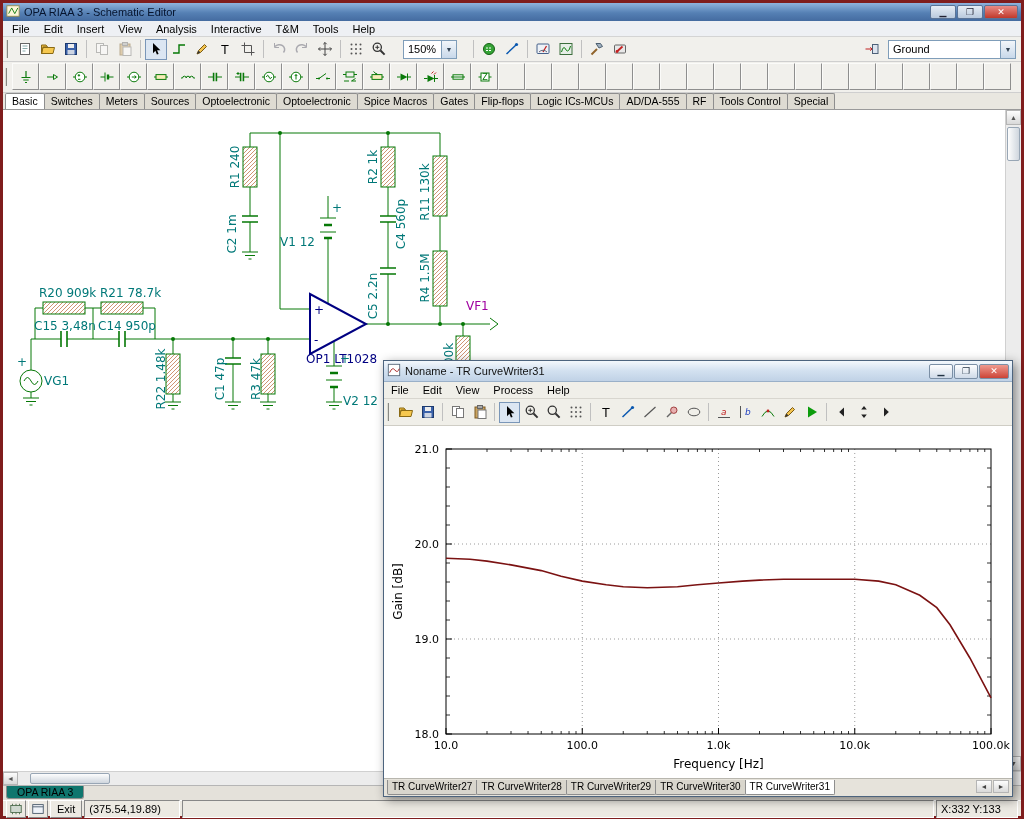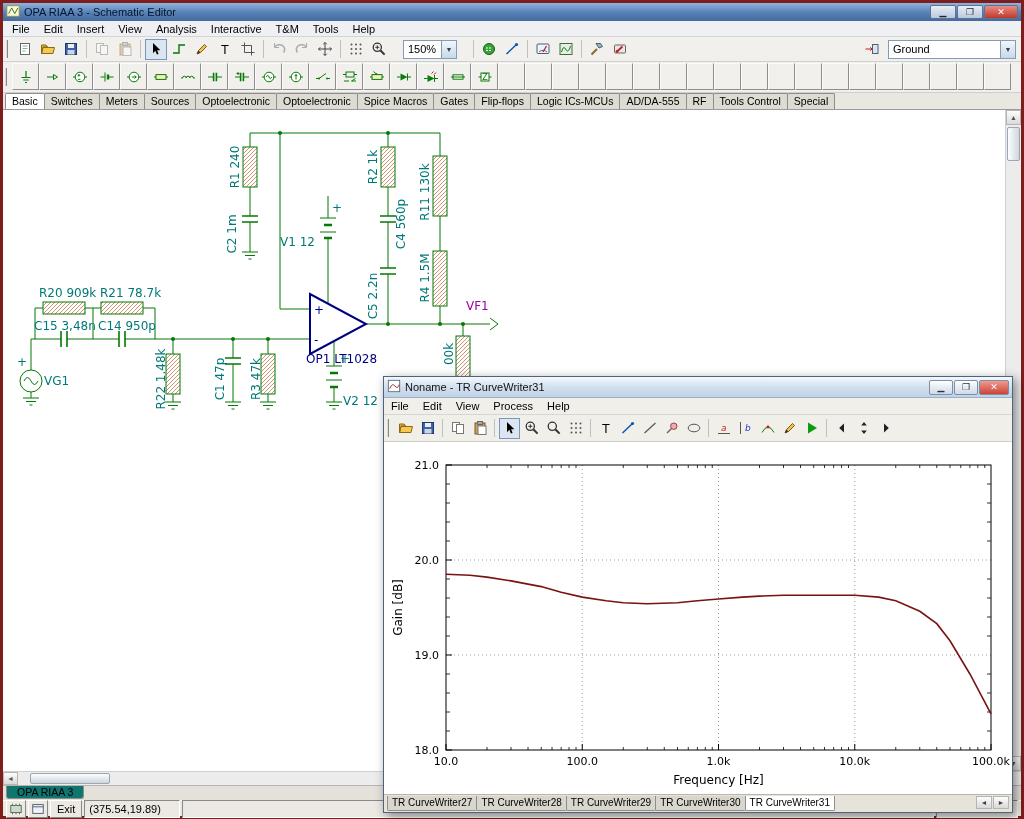--- a/index.html
+++ b/index.html
@@ -48,21 +48,21 @@
 .sb-exit { height:18px; padding:0 6px; background:#ece9e2; border:1px solid; border-color:#fff #888 #888 #fff; font-size:11px; }
 .sb-panel { height:18px; border:1px solid; border-color:#888 #fff #fff #888; padding:1px 4px; font-size:11px; line-height:14px; background:#ece9e2; white-space:nowrap; }
 .sb-coords { width:96px; }
 .sb-fill { flex:1; }
 .sb-right { width:82px; }
 svg text { font-family:"DejaVu Sans","Liberation Sans",sans-serif; }
 .lbl { fill:#007878; font-size:12px; }
 .lbl-blue { fill:#000082; font-size:12px; }
 .lbl-purple { fill:#a000a0; font-size:12px; }
 
-.cw { position:absolute; left:383px; top:376px; width:630px; height:437px; background:#e8eef6; border:1px solid #4d647e; box-shadow:3px 3px 10px rgba(0,0,0,.45); display:flex; flex-direction:column; z-index:60; }
+.cw { position:absolute; left:383px; top:360px; width:630px; height:437px; background:#e8eef6; border:1px solid #4d647e; box-shadow:3px 3px 10px rgba(0,0,0,.45); display:flex; flex-direction:column; z-index:60; }
 .cw-titlebar { height:21px; background:linear-gradient(180deg,#f4f8fc,#d3e1f0 48%,#c0d2e6); border-bottom:1px solid #9ab0c8; display:flex; align-items:center; gap:4px; padding:0 3px; flex:0 0 auto; }
 .cw-title { font-size:11px; color:#111; }
 .cw-controls { margin-left:auto; display:flex; gap:1px; }
 .cw-btn { width:24px; height:15px; border:1px solid #7b8fa5; border-radius:2px; background:linear-gradient(#fefefe,#cfdae8); font-size:9px; line-height:13px; text-align:center; color:#234; padding:0; }
 .cw-btn.close { background:linear-gradient(#ef9a8f,#cc4437); color:#fff; width:30px; }
 .cw-menubar { height:17px; background:#f0efe9; display:flex; align-items:center; border-bottom:1px solid #d8d6cf; flex:0 0 auto; }
 .cw-toolbar { height:27px; background:#f0efe9; border-bottom:1px solid #cfcdc5; display:flex; align-items:center; padding:0 3px; gap:1px; flex:0 0 auto; }
 .cw-tb-btn { width:21px; height:21px; display:inline-flex; align-items:center; justify-content:center; border:1px solid transparent; background:transparent; padding:0; }
 .cw-tb-btn.active { border:1px solid #7a96b8; background:#dce6f2; }
 .cw-chart { flex:1; background:#fff; min-height:0; }

